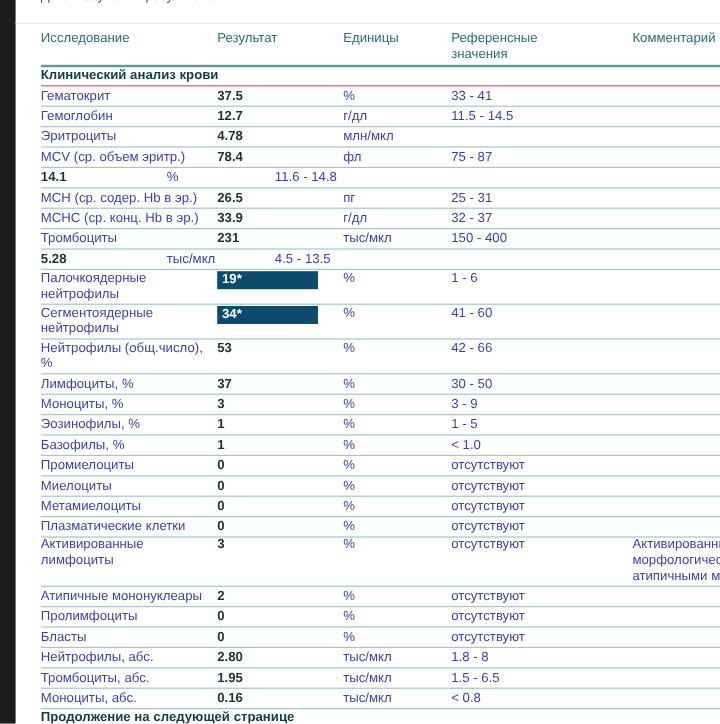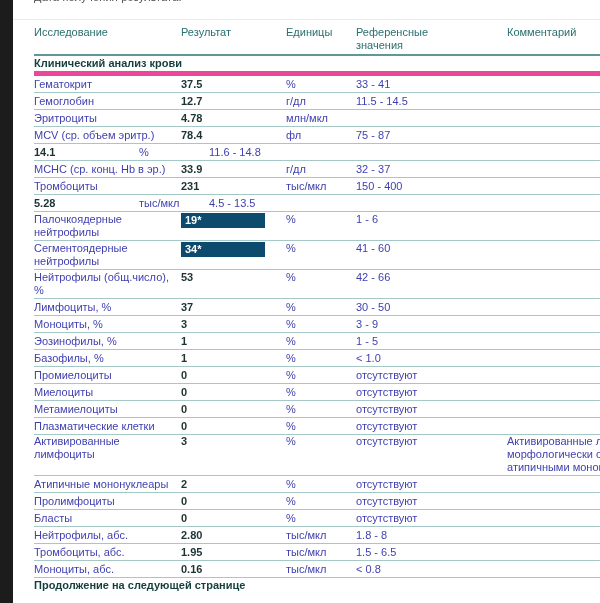--- a/index.html
+++ b/index.html
@@ -11,27 +11,27 @@
   }
   .edge-bar{position:absolute;left:0;top:0;width:13px;height:603px;background:#1c1c1c;}
   .faint-top-line{position:absolute;left:13px;right:0;top:19px;height:1px;background:#eaeaea;}
   .date-clip{position:absolute;left:34px;top:0;height:4px;width:300px;overflow:hidden;}
   .date-clip .inner{margin-top:-9px;color:#4f4f4f;letter-spacing:.2px;}
   .content{position:absolute;left:34px;top:0;width:566px;height:603px;overflow:hidden;padding-top:26px;box-sizing:border-box;}
   .flexrow{display:flex;align-items:flex-start;line-height:13px;}
   .c-name{width:147px;flex:none;color:#3f3fb0;}
   .c-result{width:105px;flex:none;font-weight:bold;color:#1d3333;}
   .c-units{width:70px;flex:none;color:#3f3fb0;}
-  .c-ref{width:115px;flex:none;color:#3f3fb0;}
+  .c-ref{width:115px;flex:none;color:#3f3fb0;margin-left:20px;}
   .c-comment{flex:1;min-width:0;color:#3f3fb0;margin-left:36px;}
   .c-comment div{white-space:nowrap;}
   .head{padding-bottom:2px;border-bottom:2px solid #5f9898;color:#2a6f6f;}
   .head .c-name,.head .c-result,.head .c-units,.head .c-comment{color:#2a6f6f;}
   .head .c-ref{color:#2a6f6f;width:100px;margin-right:15px;}
-  .section-row{padding:1px 0;border-bottom:5px solid #ec4899;font-weight:bold;color:#143d3d;line-height:13px;}
+  .section-row{padding:1px 0;border-bottom:1px solid #ec4899;font-weight:bold;color:#143d3d;line-height:13px;}
   .row{padding:2px 0 1px;border-bottom:1px solid #a4c8c8;}
   .row.two{padding:1px 0;}
   .row.comment-row{padding:0 0 1px;}
   .flag{display:inline-block;background:#0c4a6e;color:#ffffff;width:84px;box-sizing:border-box;
         padding:1px 0 1px 4px;font-weight:bold;}
   .footer{padding-top:1px;font-weight:bold;color:#143d3d;line-height:12px;}
 </style>
 </head>
 <body>
 
@@ -86,20 +86,27 @@
     <div class="c-comment"></div>
   </div>
 
   <div class="flexrow row">
     <div class="c-result"><span class="result-val">14.1</span></div>
     <div class="c-units">%</div>
     <div class="c-ref">11.6 - 14.8</div>
     <div class="c-comment"></div>
   </div>
 
+  <div class="flexrow row">
+    <div class="c-name">MCH (ср. содер. Hb в эр.)</div>
+    <div class="c-result"><span class="result-val">26.5</span></div>
+    <div class="c-units">пг</div>
+    <div class="c-ref">25 - 31</div>
+    <div class="c-comment"></div>
+  </div>
 
   <div class="flexrow row">
     <div class="c-name">MCHC (ср. конц. Hb в эр.)</div>
     <div class="c-result"><span class="result-val">33.9</span></div>
     <div class="c-units">г/дл</div>
     <div class="c-ref">32 - 37</div>
     <div class="c-comment"></div>
   </div>
 
   <div class="flexrow row">

